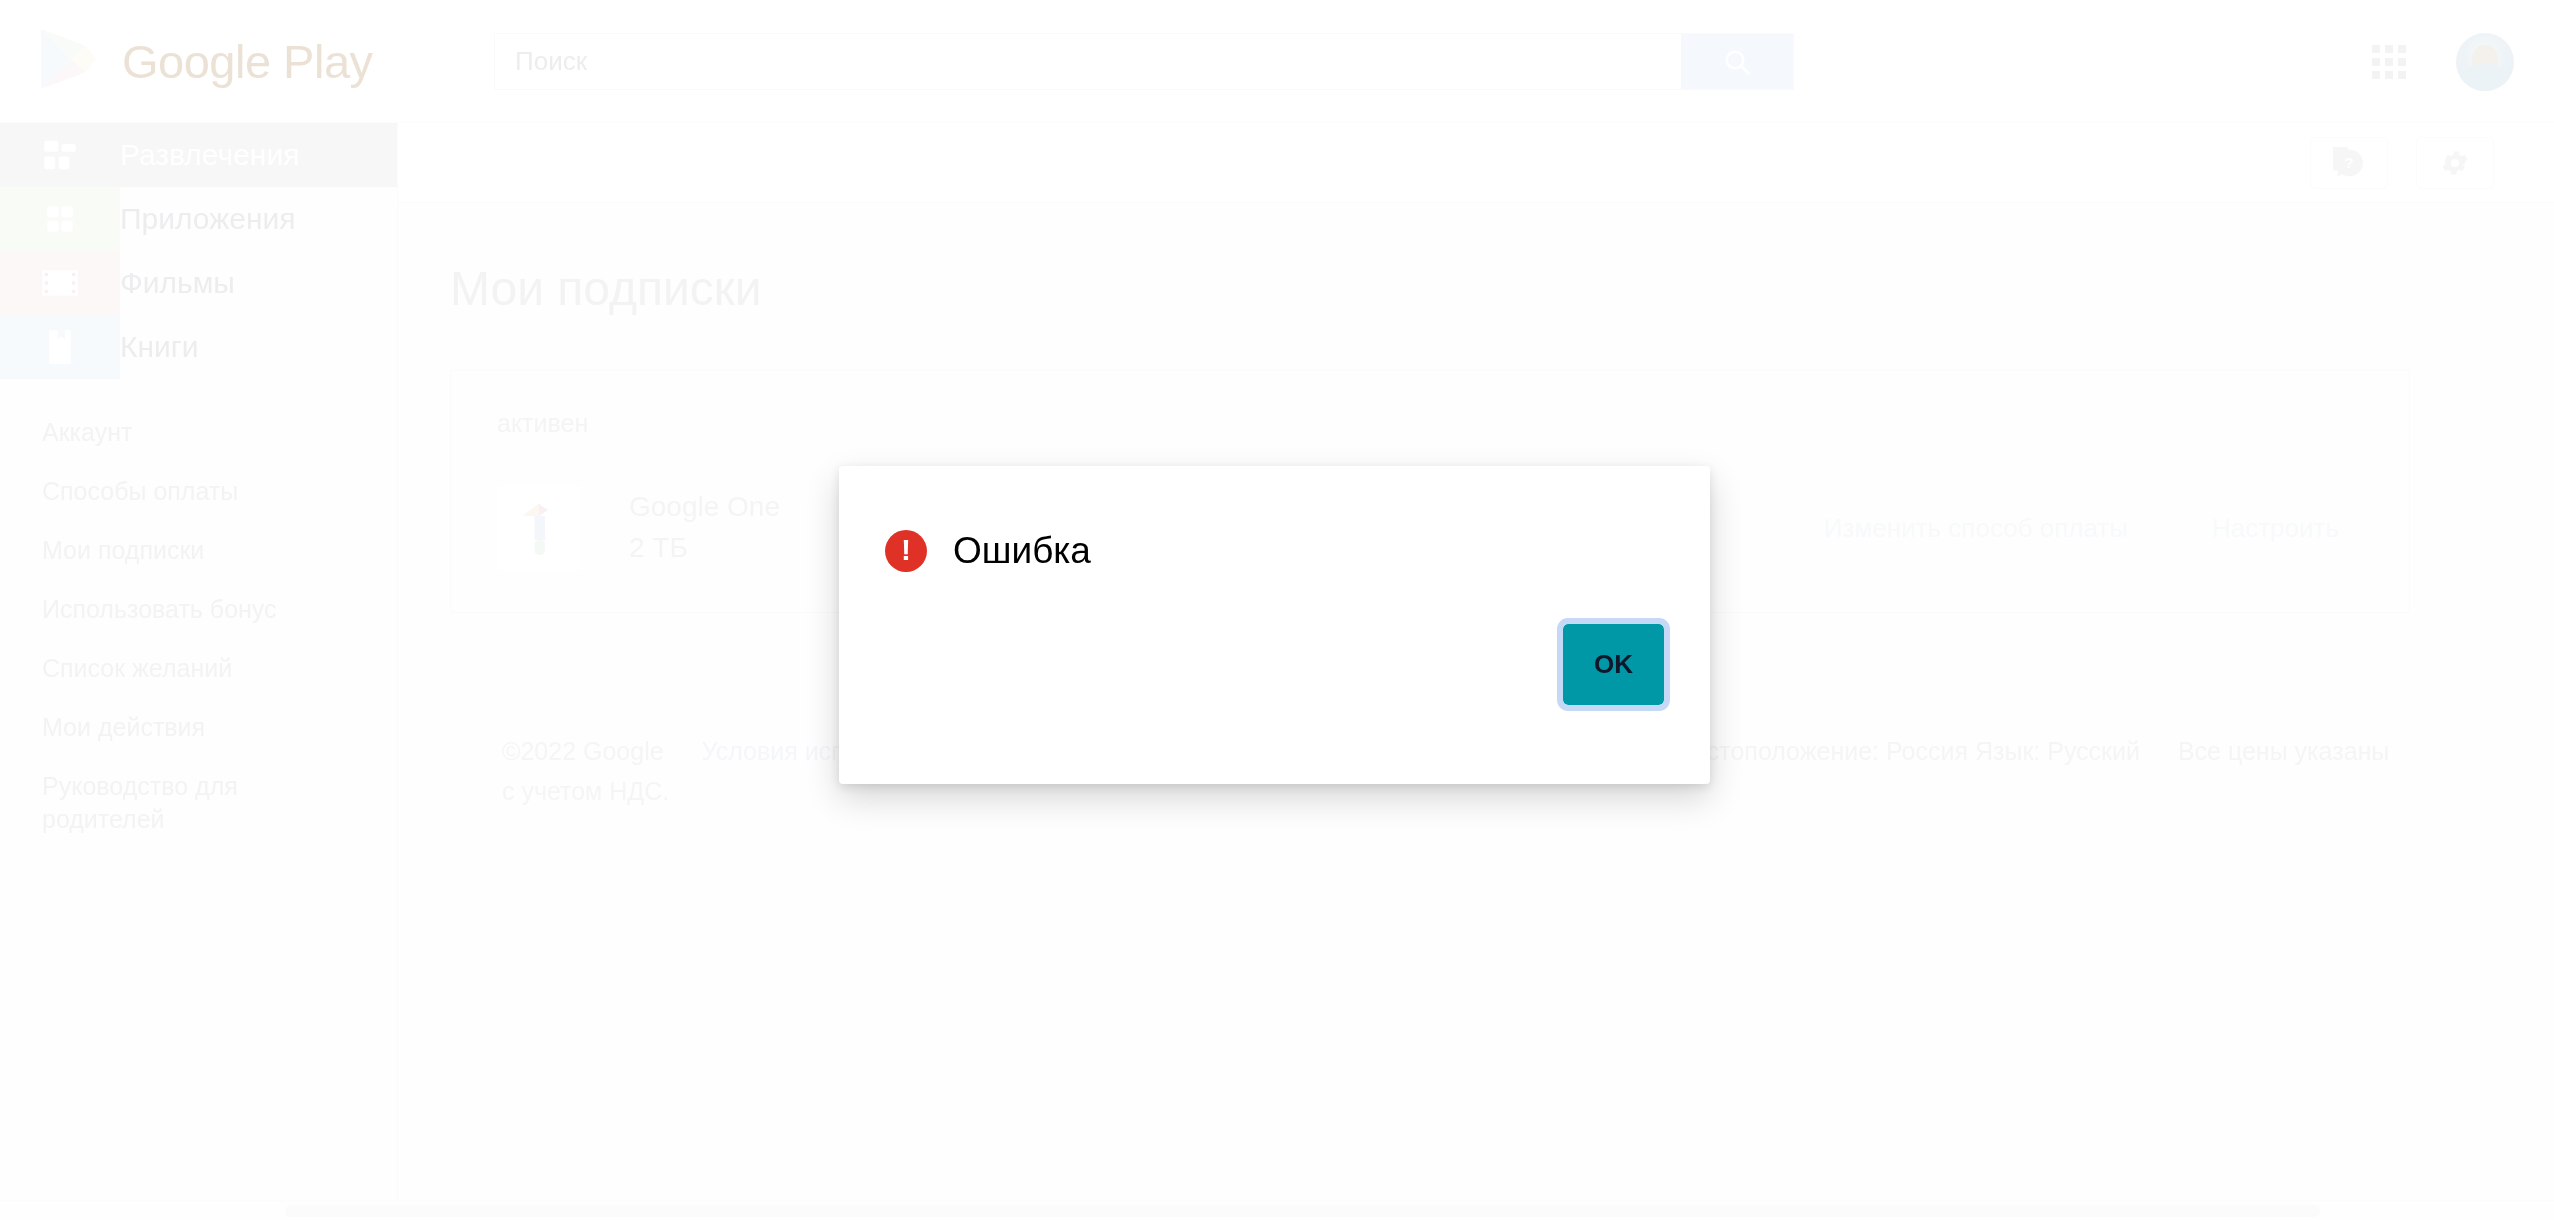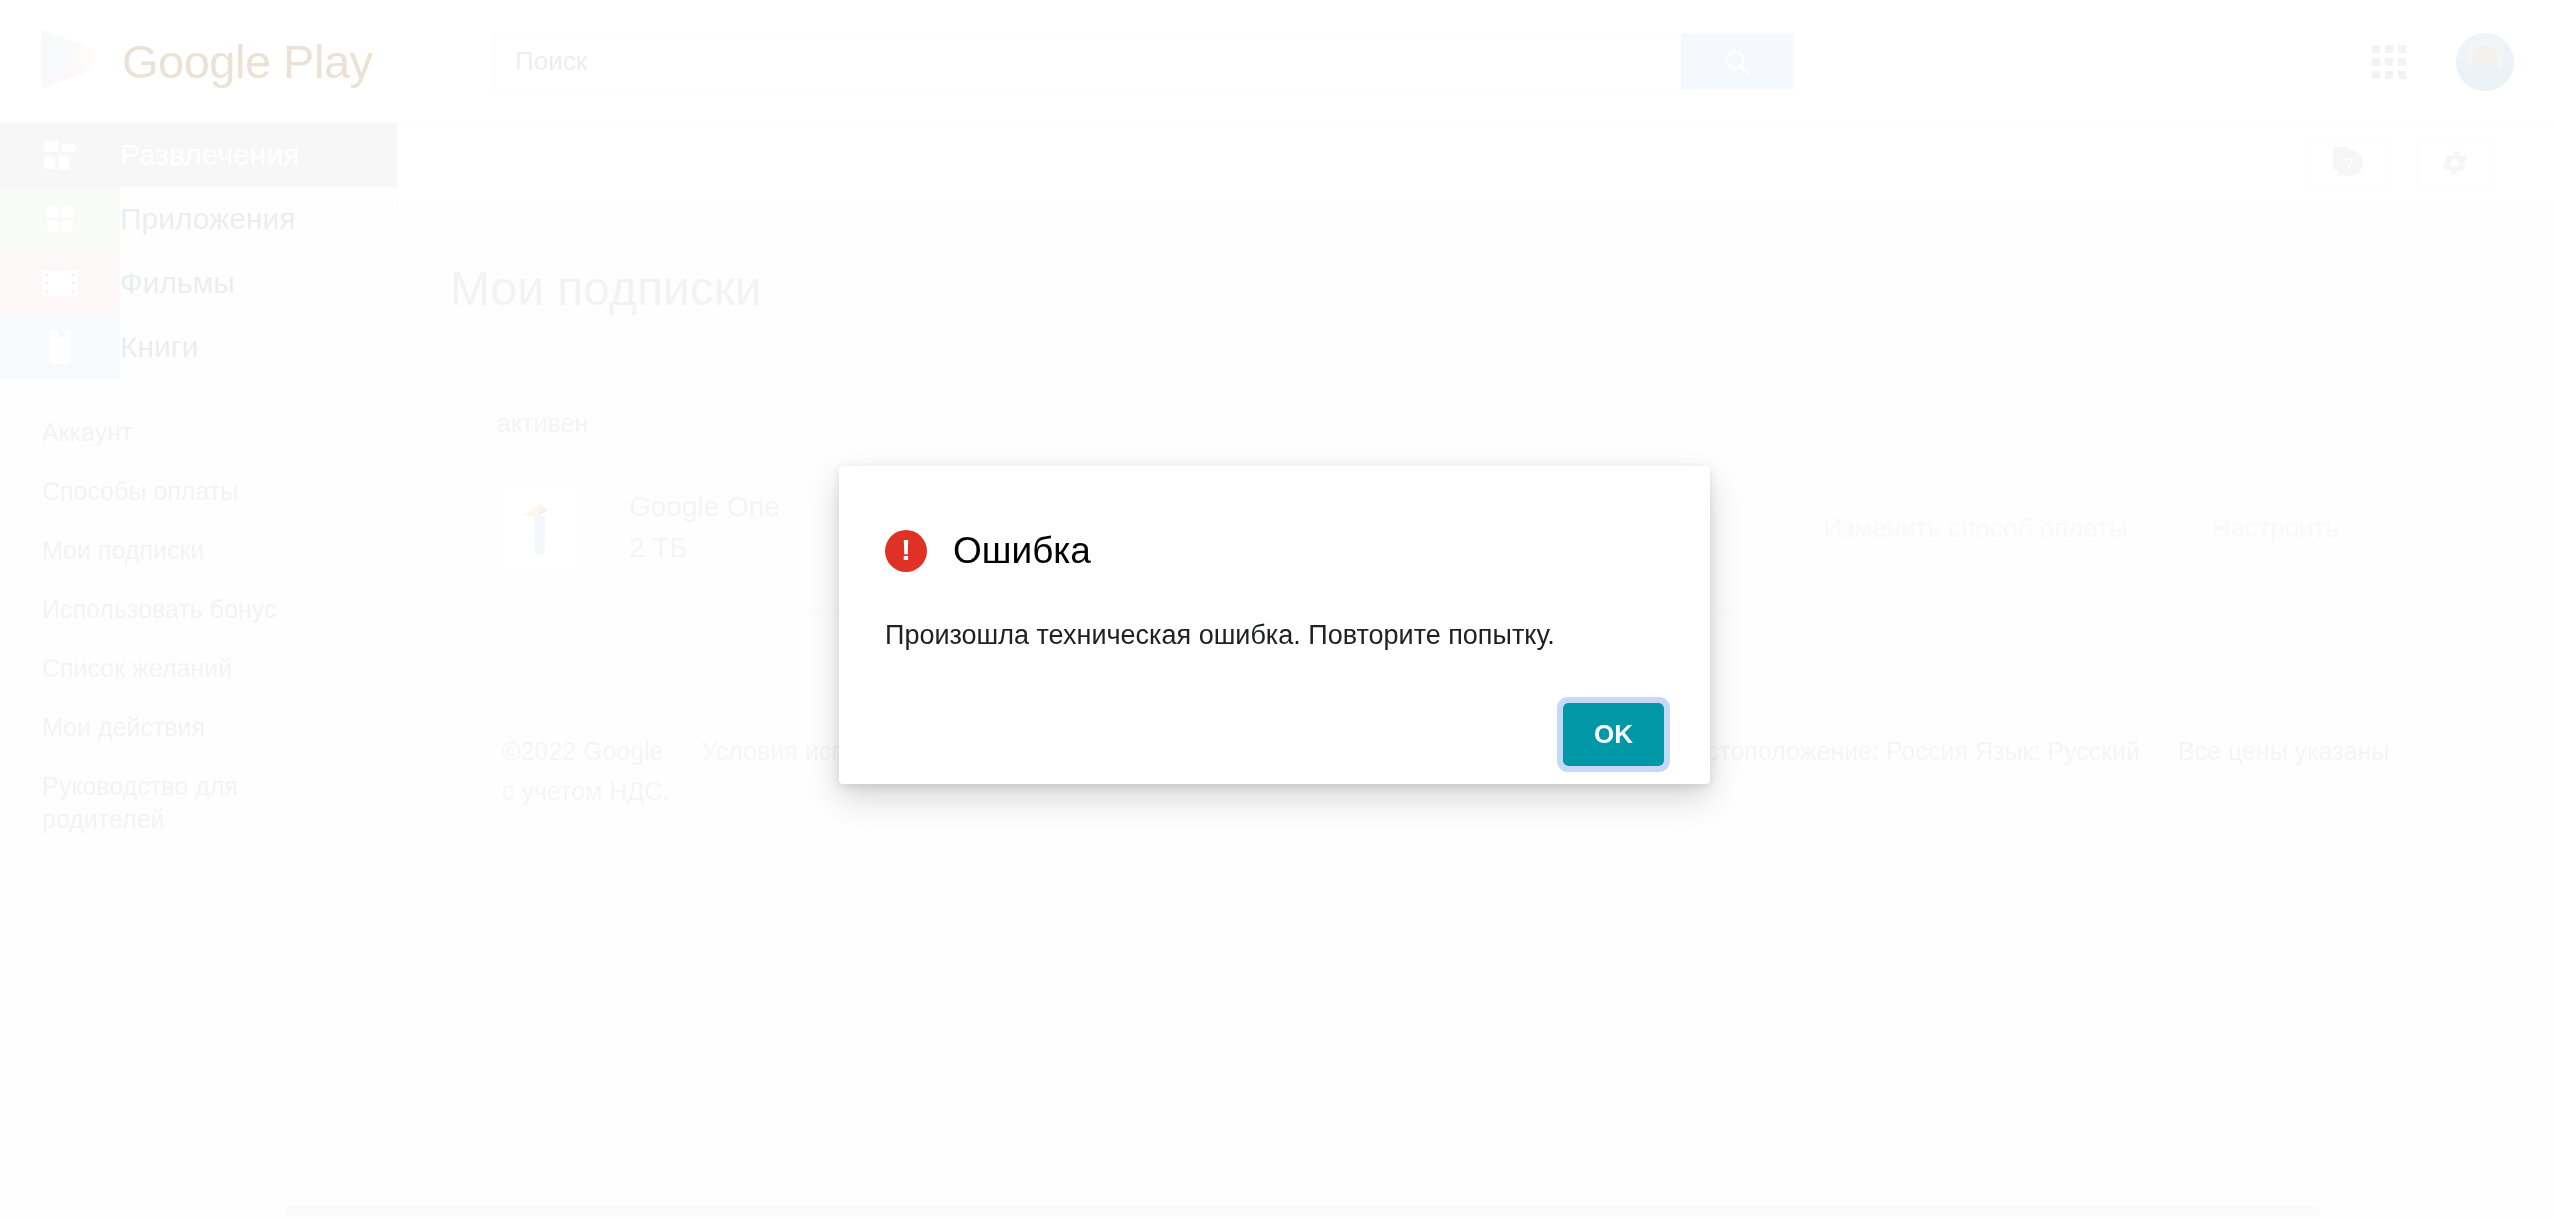--- a/index.html
+++ b/index.html
@@ -244,26 +244,26 @@
   }
   .err-badge span {
     color: #ffffff; font-size: 30px; font-weight: 700;
     line-height: 1; transform: translateY(-1px);
   }
   .dlg-title { font-size: 37px; color: #000000; font-weight: 500; }
   .dlg-msg { font-size: 27px; color: #202124; margin-top: 48px; }
   .dlg-actions { display: flex; justify-content: flex-end; margin-top: 52px; }
   .ok-btn {
     background: #0097a7;
-    color: #ffffff;
+    color: #0f172a;
     border: 0;
     border-radius: 5px;
     font-size: 26px;
     font-weight: 700;
-    padding: 16px 31px;
+    padding: 25px 31px;
     cursor: pointer;
     outline: 6px solid #c5d9f7;
     font-family: "Liberation Sans", sans-serif;
   }
 </style>
 </head>
 <body>
 
 <div id="page-root">
 
@@ -442,17 +442,16 @@
 
 <div class="scrim"></div>
 
 <div class="dialog">
   <div class="dlg-head">
     <div class="err-badge">
       <span>!</span>
     </div>
     <div class="dlg-title">Ошибка</div>
   </div>
-  <div class="dlg-msg">Произошла техническая ошибка. Повторите попытку.</div>
   <div class="dlg-actions">
     <button class="ok-btn">OK</button>
   </div>
 </div>
 
 </body></html>

